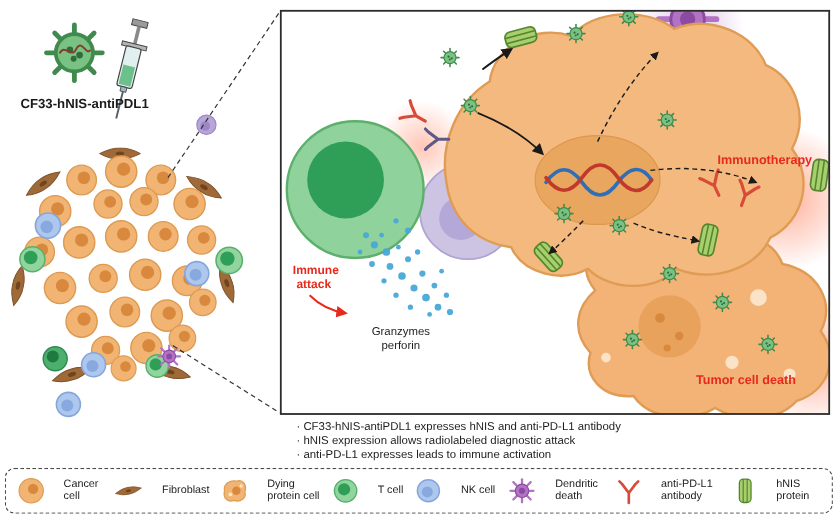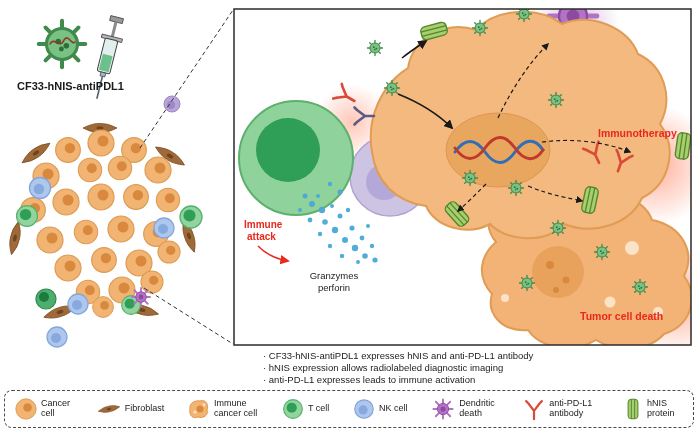--- a/index.html
+++ b/index.html
@@ -1,25 +1,25 @@
 <!DOCTYPE html>
 <html><head>
 <meta charset="utf-8">
 <style>
   html,body{margin:0;padding:0;background:#fff;}
   .page{position:relative;width:700px;height:433px;background:#ffffff;overflow:hidden;
         font-family:"Liberation Sans",sans-serif;}
   .scene{position:absolute;left:0;top:0;}
   .scene text{font-family:"Liberation Sans",sans-serif;}
-  .bullets{position:absolute;left:263px;top:350px;font-size:9.5px;line-height:12px;color:#1c1c1c;}
+  .bullets{position:absolute;left:247px;top:350px;font-size:9.5px;line-height:12px;color:#1c1c1c;}
   .bullets .b::before{content:"· ";}
   .legend{position:absolute;left:4px;top:390px;width:690px;height:38px;box-sizing:border-box;
           border:1.5px dashed #4a4a4a;border-radius:8px;display:flex;align-items:center;
           justify-content:space-between;padding:0 10px;background:#fff;}
-  .legend-item{display:flex;align-items:center;gap:4px;}
+  .legend-item{display:flex;align-items:center;gap:16px;}
   .licon{flex:0 0 auto;}
   .llabel{font-size:9px;line-height:1.1;color:#1c1c1c;}
   .nowrap{white-space:nowrap;text-align:right;}
 </style>
 </head>
 <body>
 
 <div class="page">
 
 <svg class="scene" width="700" height="390" viewBox="0 0 700 390">
@@ -300,21 +300,21 @@
     <text x="334" y="291" font-size="9.5" fill="#1c1c1c" text-anchor="middle">perforin</text>
     <text x="598" y="137" font-size="10.5" font-weight="bold" fill="#e8291c">Immunotherapy</text>
     <text x="580" y="320" font-size="10.5" font-weight="bold" fill="#e8291c">Tumor cell death</text>
   </g>
 
   <rect x="234" y="9" width="457" height="336" fill="none" stroke="#2b2b2b" stroke-width="1.5"></rect>
 </svg>
 
 <div class="bullets">
   <div class="b">CF33-hNIS-antiPDL1 expresses hNIS and anti-PD-L1 antibody</div>
-  <div class="b">hNIS expression allows radiolabeled diagnostic imaging</div>
+  <div class="b">hNIS expression allows radiolabeled diagnostic attack</div>
   <div class="b">anti-PD-L1 expresses leads to immune activation</div>
 </div>
 
 <div class="legend">
   <div class="legend-item">
     <svg class="licon" width="22" height="22" viewBox="-11 -11 22 22">
       <use href="#cc" transform="scale(0.78)"></use>
     </svg>
     <span class="llabel" style="width:32px">Cancer cell</span>
   </div>
@@ -324,21 +324,21 @@
     </svg>
     <span class="llabel nowrap">Fibroblast</span>
   </div>
   <div class="legend-item">
     <svg class="licon" width="22" height="22" viewBox="-11 -11 22 22">
       <path d="M-9,0 C-10,-6 -4,-9 1,-8 C7,-10 10,-4 8,1 C10,6 4,10 -1,8 C-7,10 -10,6 -9,0 Z" fill="#f2b472" stroke="#dd9a52" stroke-width="1"></path>
       <circle cx="1" cy="0" r="3.5" fill="#d9893e"></circle>
       <circle cx="-4" cy="3" r="1.6" fill="#fbe3c8"></circle>
       <circle cx="5" cy="-4" r="1.4" fill="#fbe3c8"></circle>
     </svg>
-    <span class="llabel" style="width:44px">Immune cancer cell</span>
+    <span class="llabel" style="width:44px">Dying protein cell</span>
   </div>
   <div class="legend-item">
     <svg class="licon" width="22" height="22" viewBox="-11 -11 22 22">
       <use href="#tc" transform="scale(0.85)"></use>
     </svg>
     <span class="llabel nowrap">T cell</span>
   </div>
   <div class="legend-item">
     <svg class="licon" width="22" height="22" viewBox="-11 -11 22 22">
       <use href="#nk" transform="scale(0.92)"></use>

